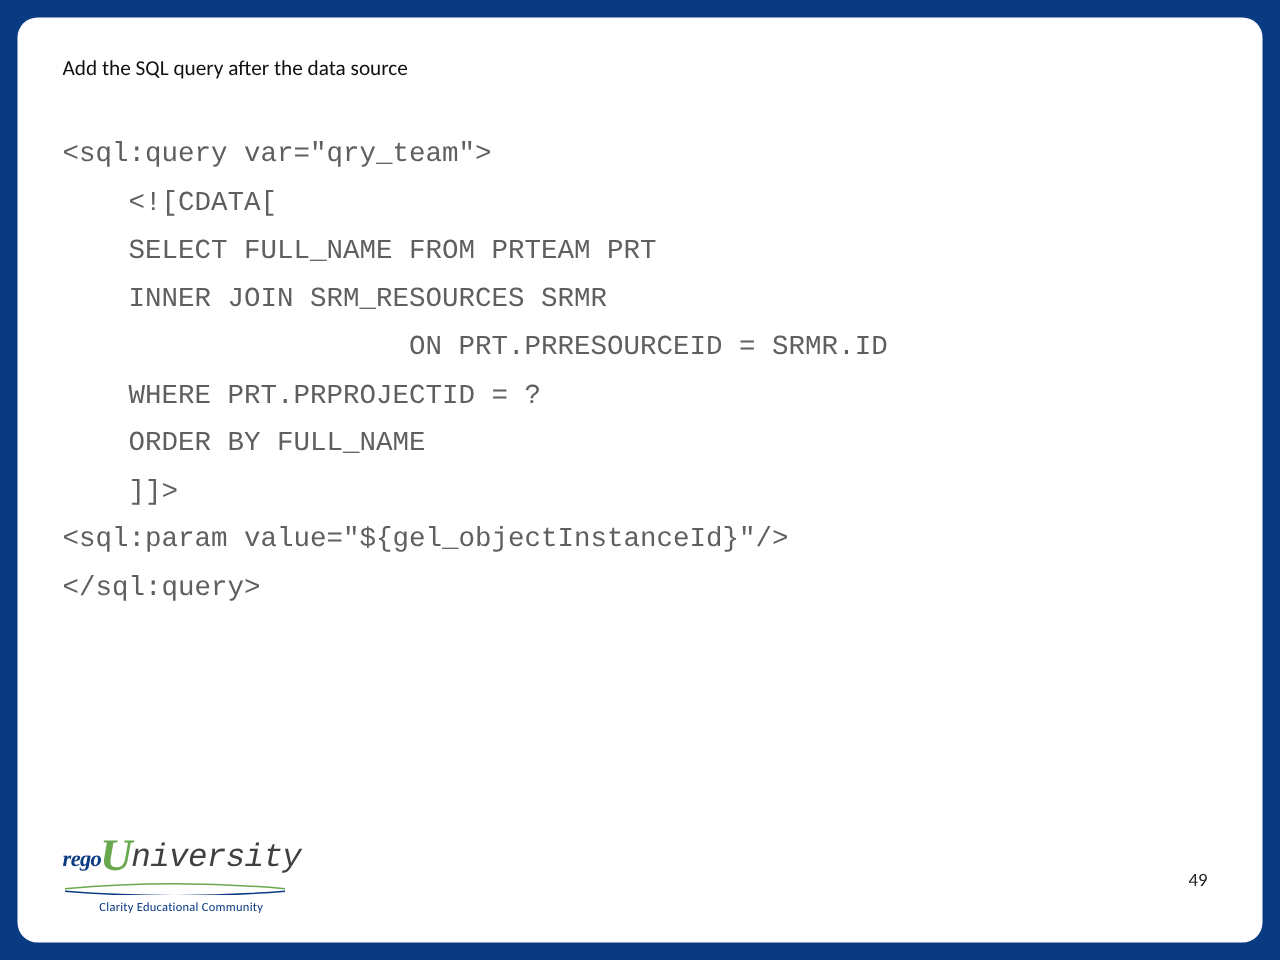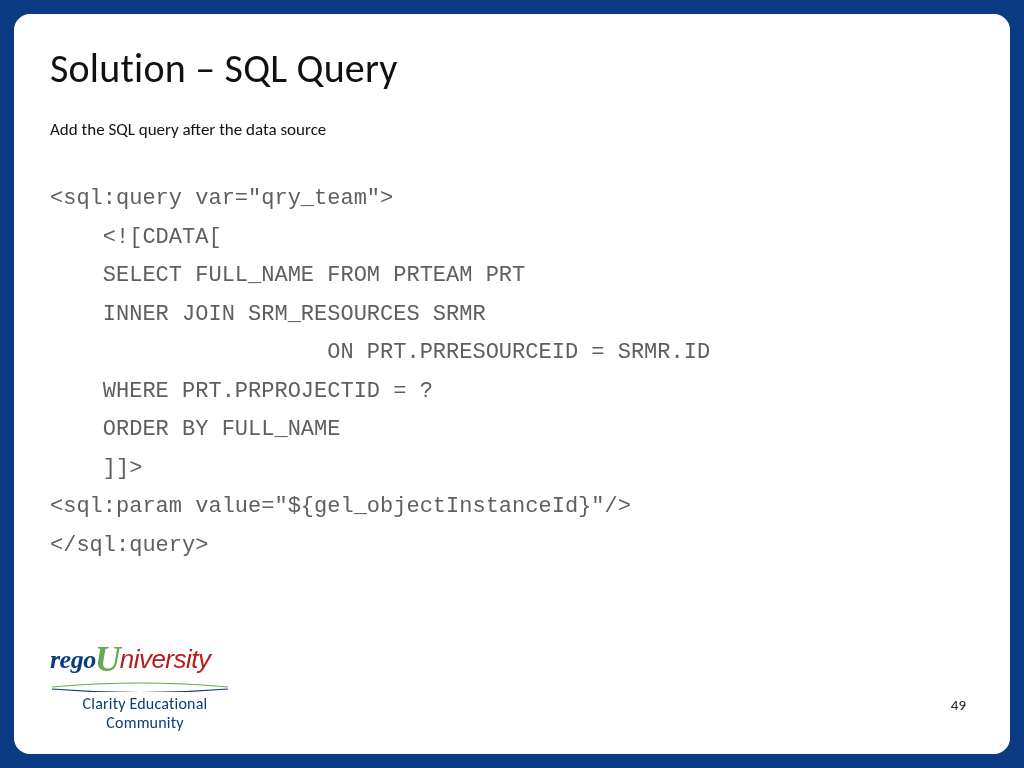--- a/index.html
+++ b/index.html
@@ -60,69 +60,68 @@
     bottom: 6px;
   }
   .logo-main {
     font-size: 0;
     line-height: 1;
   }
   .logo-rego {
     font-family: Georgia, "Times New Roman", serif;
     font-style: italic;
     font-weight: 600;
-    font-size: 26px;
+    font-size: 18px;
     color: #0a3b82;
     letter-spacing: -0.5px;
   }
   .logo-u {
     font-family: Georgia, "Times New Roman", serif;
     font-style: italic;
     font-weight: 700;
     font-size: 36px;
     color: #6aa84f;
     margin: 0 -1px;
     vertical-align: -3px;
   }
   .logo-niv {
-    font-family: Liberation Sans, sans-serif;
+    font-family: Liberation Mono, monospace;
     font-style: italic;
     font-weight: 400;
     font-size: 26px;
-    color: #b91c1c;
+    color: #404040;
     letter-spacing: -0.5px;
   }
   .logo-swoosh {
     width: 180px;
     height: 10px;
     margin-top: -4px;
   }
   .logo-tag {
-    font-size: 16px;
+    font-size: 10px;
     color: #0a3b82;
     text-align: center;
     margin-top: -2px;
     width: 190px;
     letter-spacing: 0.2px;
   }
   .page-num {
     position: absolute;
     right: 8px;
     bottom: 24px;
     font-size: 15px;
     color: #222;
   }
 </style>
 </head>
 <body>
 
 <div class="outer">
   <div class="inner">
 
-    <h1 class="title">Solution – SQL Query</h1>
 
     <div class="subtitle">Add the SQL query after the data source</div>
 
     <div class="code">&lt;sql:query var="qry_team"&gt;
     &lt;![CDATA[
     SELECT FULL_NAME FROM PRTEAM PRT
     INNER JOIN SRM_RESOURCES SRMR
                      ON PRT.PRRESOURCEID = SRMR.ID
     WHERE PRT.PRPROJECTID = ?
     ORDER BY FULL_NAME

